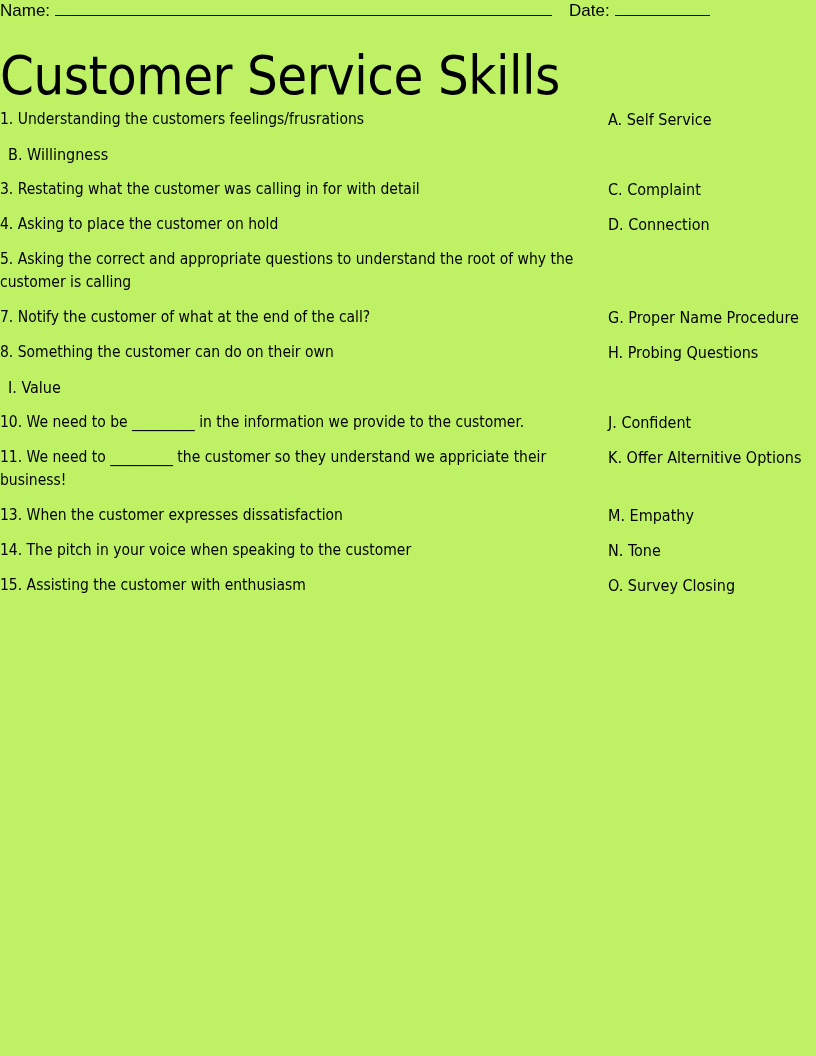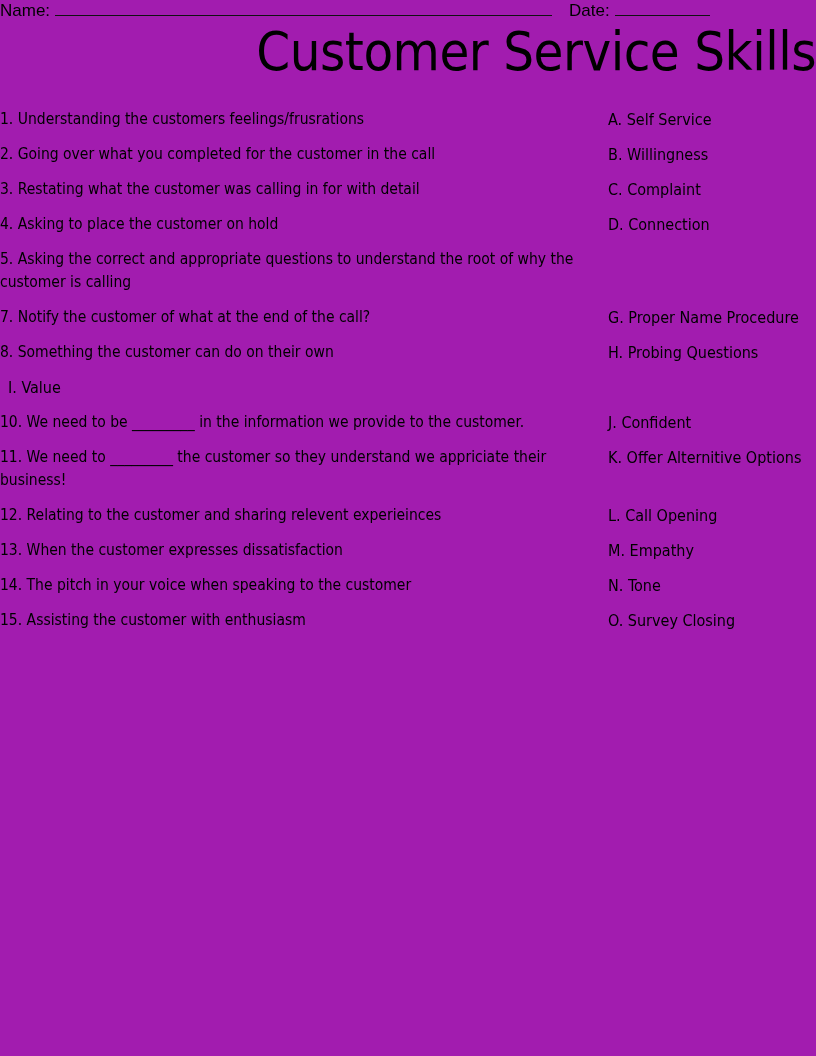--- a/index.html
+++ b/index.html
@@ -18,21 +18,21 @@
   }
 
   .page {
     position: absolute;
     left: 0;
     top: 0;
     width: 816px;
     height: 1056px;
     box-sizing: border-box;
     padding: 0;
-    background: #a21caf;
+    background: #bef264;
   }
 
   
   .header-row {
     position: absolute;
     left: 0;
     top: 1px;
     width: 816px;
     height: 26px;
     display: flex;
@@ -55,23 +55,23 @@
     margin-right: 0px;
   }
   .rule-name { width: 497px; }
   .rule-date { width: 95px; }
   .hdr-gap { display: inline-block; width: 17px; }
 
   
   .title {
     position: absolute;
     left: 0;
-    top: 19px;
+    top: 43px;
     width: 816px;
-    text-align: right;
+    text-align: left;
     font-family: "DejaVu Sans Condensed", "DejaVu Sans", sans-serif;
     font-stretch: condensed;
     font-size: 54px;
     line-height: 66px;
     font-weight: 400;
     letter-spacing: -0.5px;
     white-space: nowrap;
   }
 
   
@@ -125,21 +125,20 @@
   </div>
 
   <div class="title">Customer Service Skills</div>
 
   <div class="match-list">
       <div class="match-row">
         <div class="q-cell">1. Understanding the customers feelings/frusrations</div>
         <div class="a-cell">A. Self Service</div>
       </div>
       <div class="match-row">
-        <div class="q-cell">2. Going over what you completed for the customer in the call</div>
         <div class="a-cell">B. Willingness</div>
       </div>
       <div class="match-row">
         <div class="q-cell">3. Restating what the customer was calling in for with detail</div>
         <div class="a-cell">C. Complaint</div>
       </div>
       <div class="match-row">
         <div class="q-cell">4. Asking to place the customer on hold</div>
         <div class="a-cell">D. Connection</div>
       </div>
@@ -159,24 +158,20 @@
       </div>
       <div class="match-row">
         <div class="q-cell">10. We need to be _________ in the information we provide to the customer.</div>
         <div class="a-cell">J. Confident</div>
       </div>
       <div class="match-row">
         <div class="q-cell">11. We need to _________ the customer so they understand we appriciate their business!</div>
         <div class="a-cell">K. Offer Alternitive Options</div>
       </div>
       <div class="match-row">
-        <div class="q-cell">12. Relating to the customer and sharing relevent experieinces</div>
-        <div class="a-cell">L. Call Opening</div>
-      </div>
-      <div class="match-row">
         <div class="q-cell">13. When the customer expresses dissatisfaction</div>
         <div class="a-cell">M. Empathy</div>
       </div>
       <div class="match-row">
         <div class="q-cell">14. The pitch in your voice when speaking to the customer</div>
         <div class="a-cell">N. Tone</div>
       </div>
       <div class="match-row">
         <div class="q-cell">15. Assisting the customer with enthusiasm</div>
         <div class="a-cell">O. Survey Closing</div>

